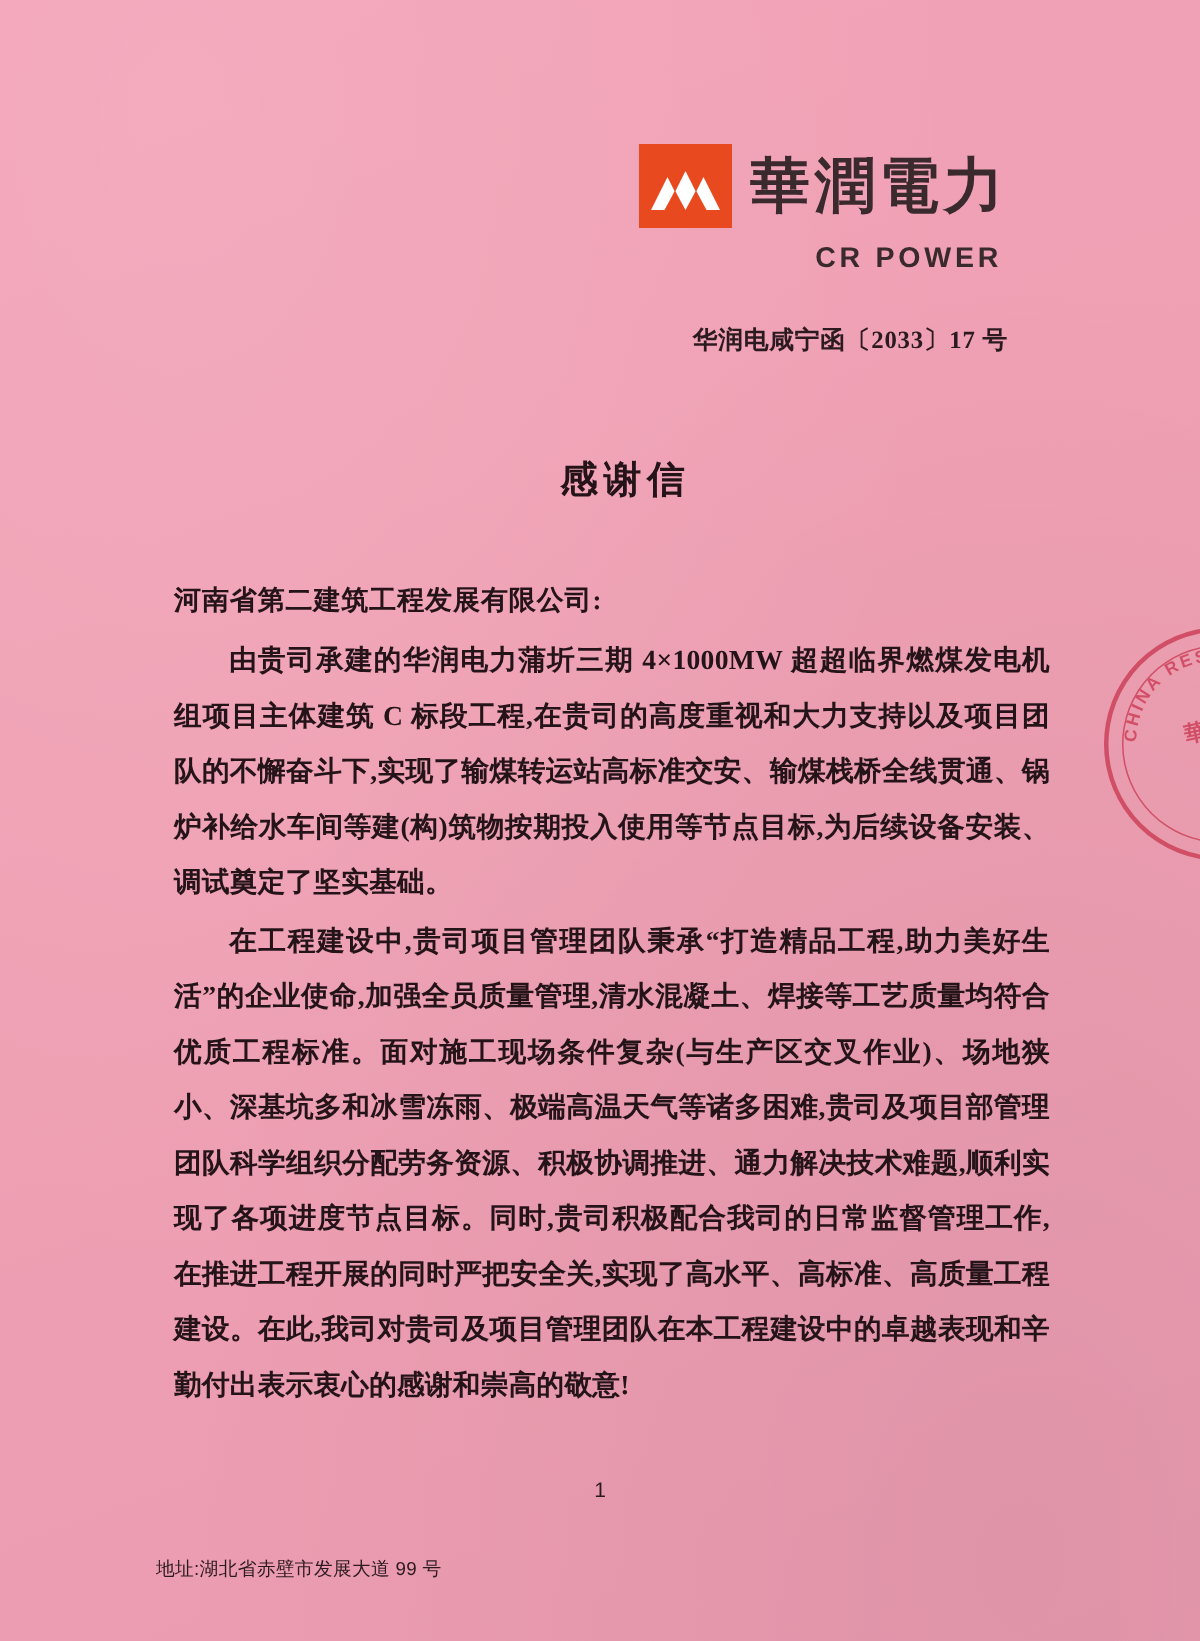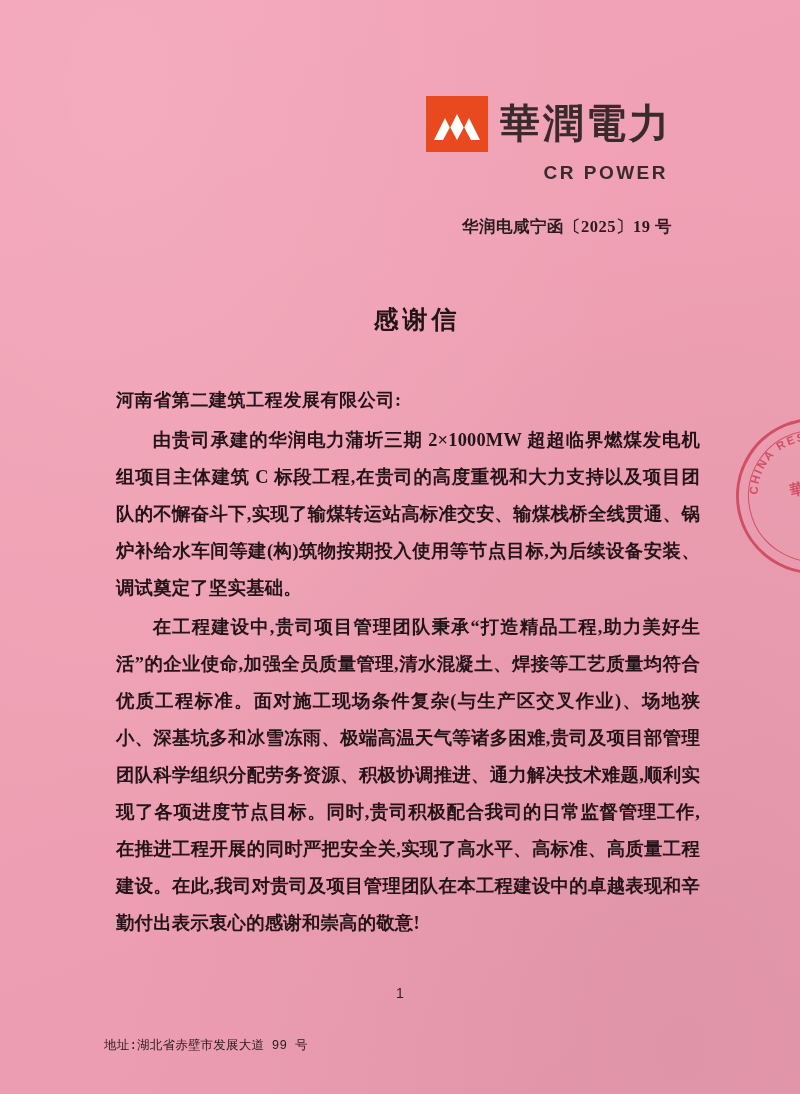--- a/index.html
+++ b/index.html
@@ -178,21 +178,21 @@
   }
 
   
   .footer {
     position: absolute;
     bottom: 38px;
     left: 104px;
     font-size: 12.5px;
     line-height: 20px;
     color: #2b1a1f;
-    font-family: Liberation Mono, monospace;
+    font-family: Liberation Sans, sans-serif;
     letter-spacing: 0.2px;
   }
   .footer div { white-space: nowrap; }
 </style>
 </head>
 <body>
 
 <div class="page">
 
   <div class="letterhead">
@@ -203,21 +203,21 @@
           <path d="M8 44 L19 22 L24 32 L31 18 L38 32 L43 22 L54 44 Z" fill="#ffffff"></path>
           <path d="M17 44 L24 31 L31 44 Z" fill="#e8491f"></path>
           <path d="M31 44 L38 31 L45 44 Z" fill="#e8491f"></path>
         </svg>
       </span>
       <span class="logo-cn">華潤電力</span>
     </div>
     <div class="logo-en">CR POWER</div>
   </div>
 
-  <div class="doc-number">华润电咸宁函〔2025〕19 号</div>
+  <div class="doc-number">华润电咸宁函〔2033〕17 号</div>
 
   <div class="doc-title">感谢信</div>
 
   <div class="seal">
     <div class="seal-inner"></div>
     <div class="seal-arc">
       <svg viewBox="0 0 150 150" width="144" height="144">
         <defs>
           <path id="sealArc" d="M 20,75 A 55,55 0 1 1 130,75"></path>
         </defs>
@@ -227,21 +227,21 @@
       </svg>
     </div>
     <div class="seal-center">
       <div>華潤電</div>
       <div>有限</div>
     </div>
   </div>
 
   <div class="body-block">
     <div class="salutation">河南省第二建筑工程发展有限公司:</div>
-    <p class="para">由贵司承建的华润电力蒲圻三期 2×1000MW 超超临界燃煤发电机组项目主体建筑 C 标段工程,在贵司的高度重视和大力支持以及项目团队的不懈奋斗下,实现了输煤转运站高标准交安、输煤栈桥全线贯通、锅炉补给水车间等建(构)筑物按期投入使用等节点目标,为后续设备安装、调试奠定了坚实基础。</p>
+    <p class="para">由贵司承建的华润电力蒲圻三期 4×1000MW 超超临界燃煤发电机组项目主体建筑 C 标段工程,在贵司的高度重视和大力支持以及项目团队的不懈奋斗下,实现了输煤转运站高标准交安、输煤栈桥全线贯通、锅炉补给水车间等建(构)筑物按期投入使用等节点目标,为后续设备安装、调试奠定了坚实基础。</p>
     <p class="para">在工程建设中,贵司项目管理团队秉承“打造精品工程,助力美好生活”的企业使命,加强全员质量管理,清水混凝土、焊接等工艺质量均符合优质工程标准。面对施工现场条件复杂(与生产区交叉作业)、场地狭小、深基坑多和冰雪冻雨、极端高温天气等诸多困难,贵司及项目部管理团队科学组织分配劳务资源、积极协调推进、通力解决技术难题,顺利实现了各项进度节点目标。同时,贵司积极配合我司的日常监督管理工作,在推进工程开展的同时严把安全关,实现了高水平、高标准、高质量工程建设。在此,我司对贵司及项目管理团队在本工程建设中的卓越表现和辛勤付出表示衷心的感谢和崇高的敬意!</p>
   </div>
 
   <div class="page-number">1</div>
 
   <div class="footer">
     <div>地址:湖北省赤壁市发展大道 99 号</div>
   </div>
 
 </div>

